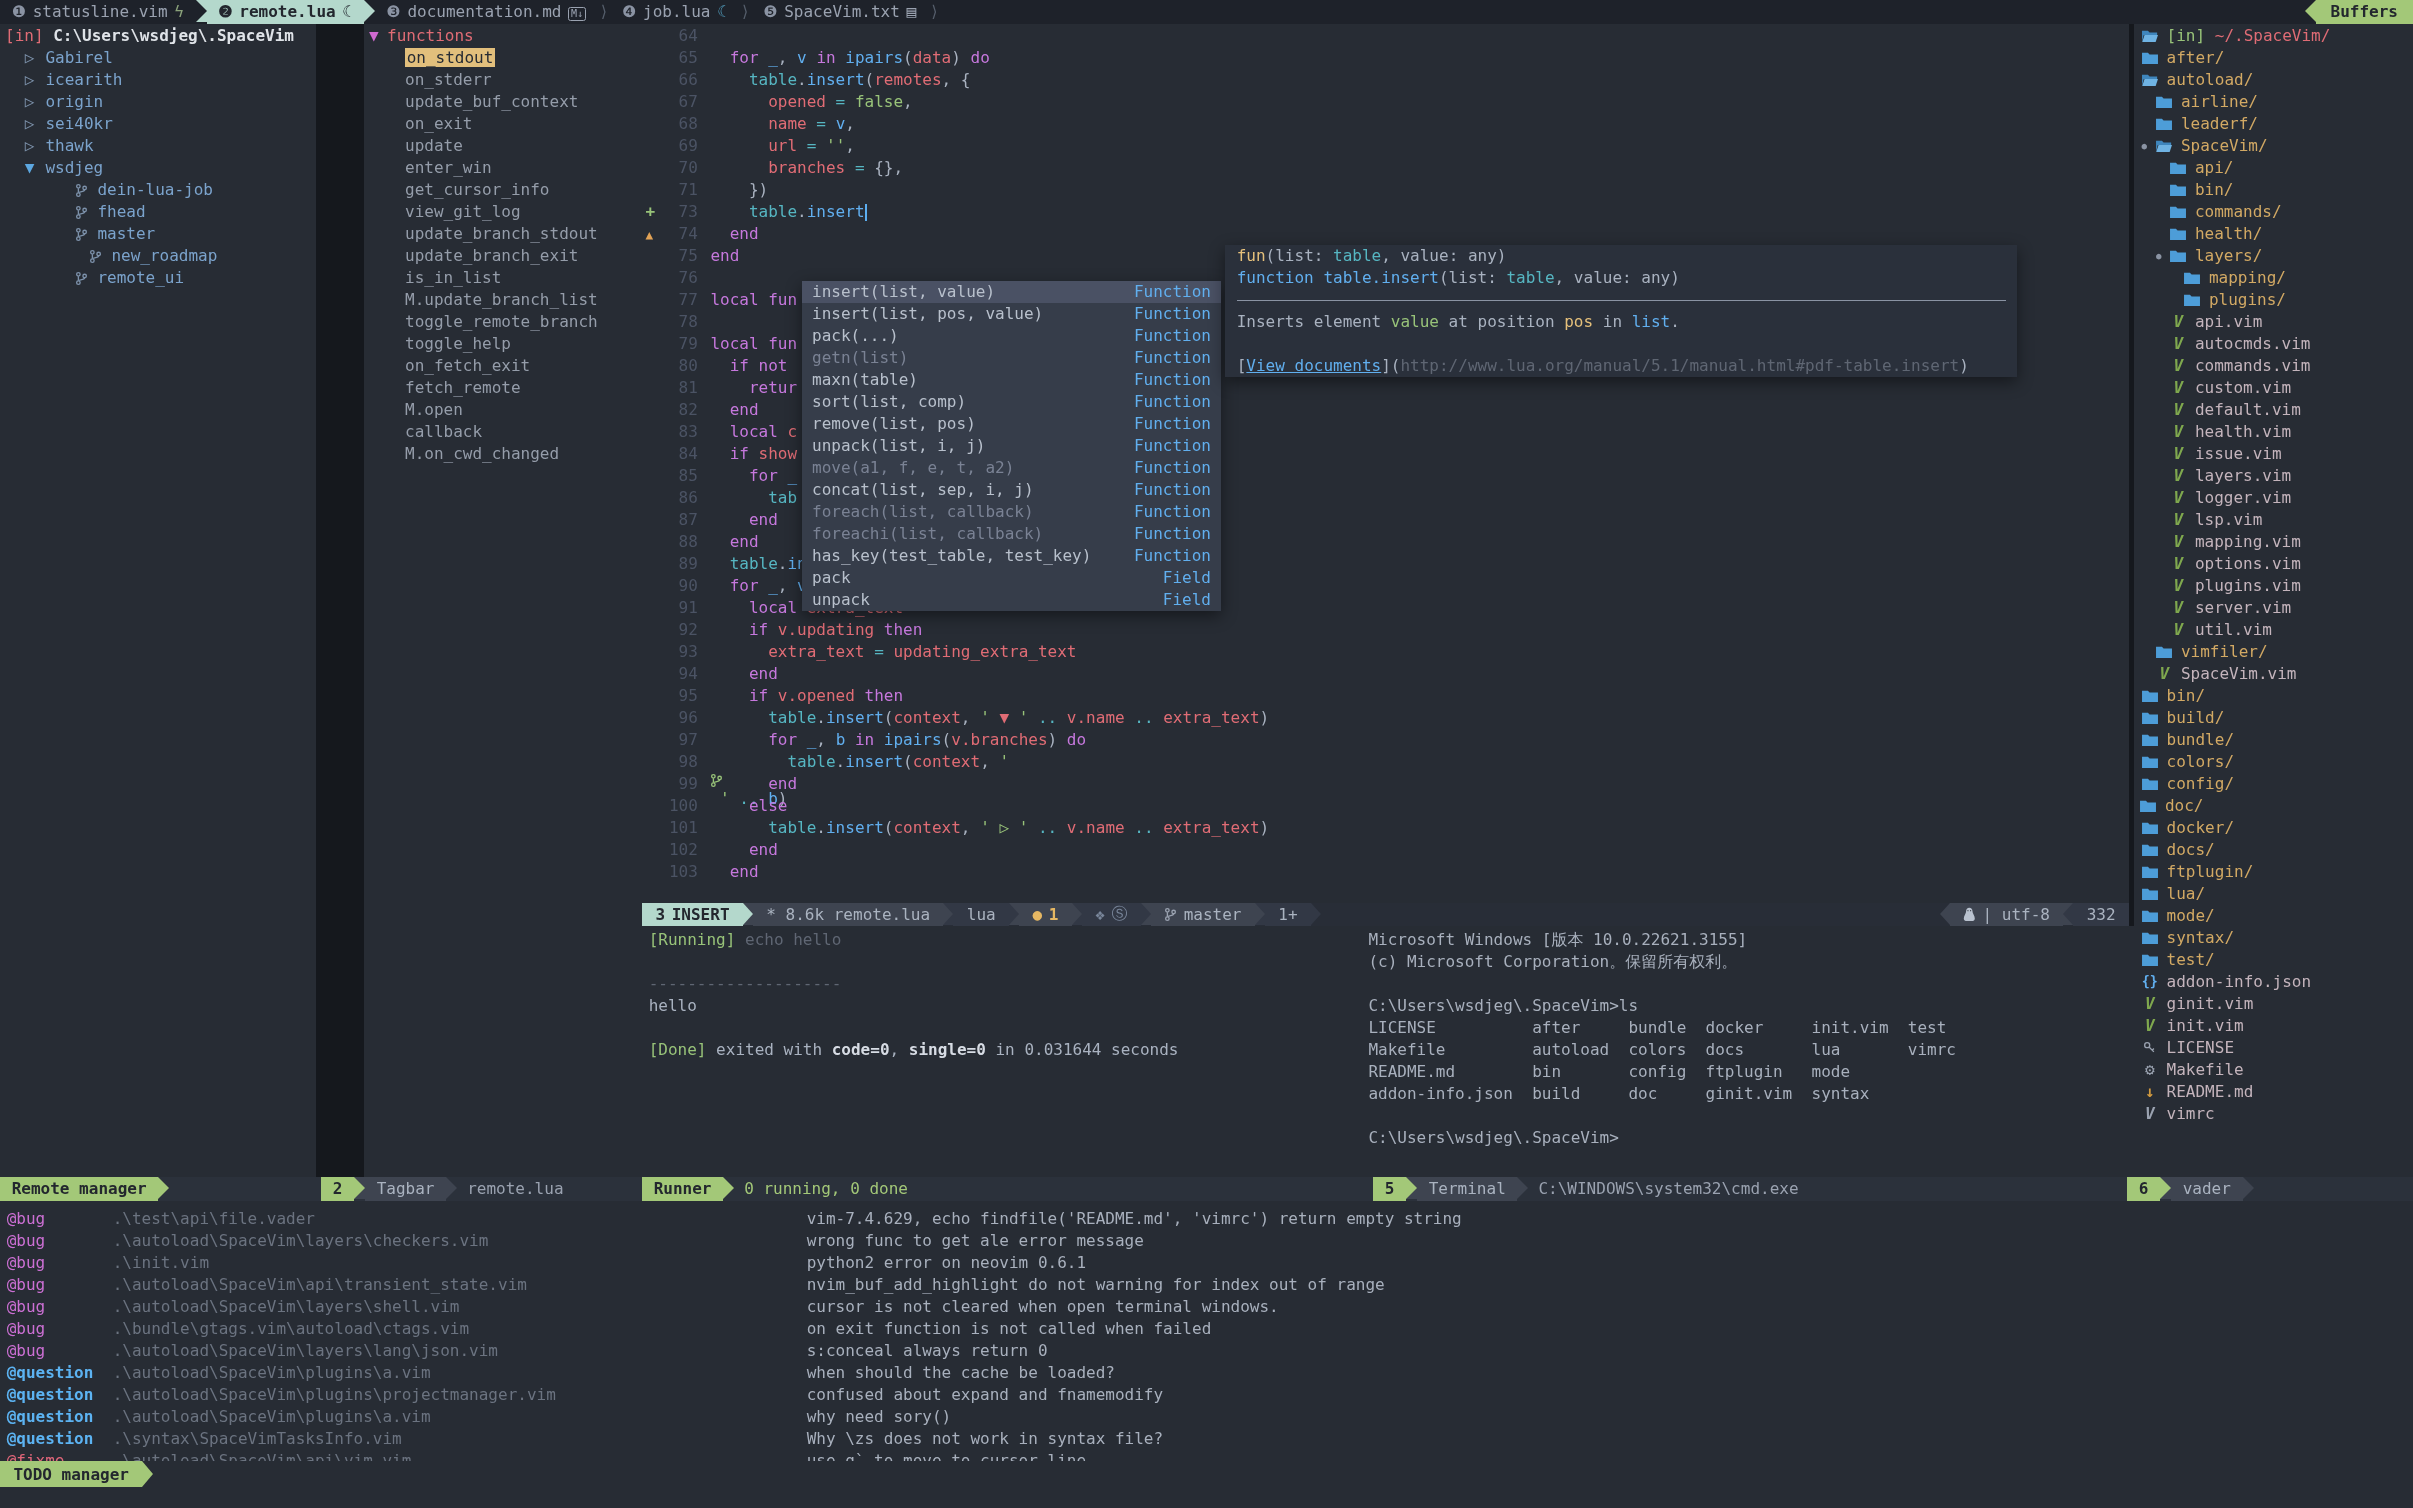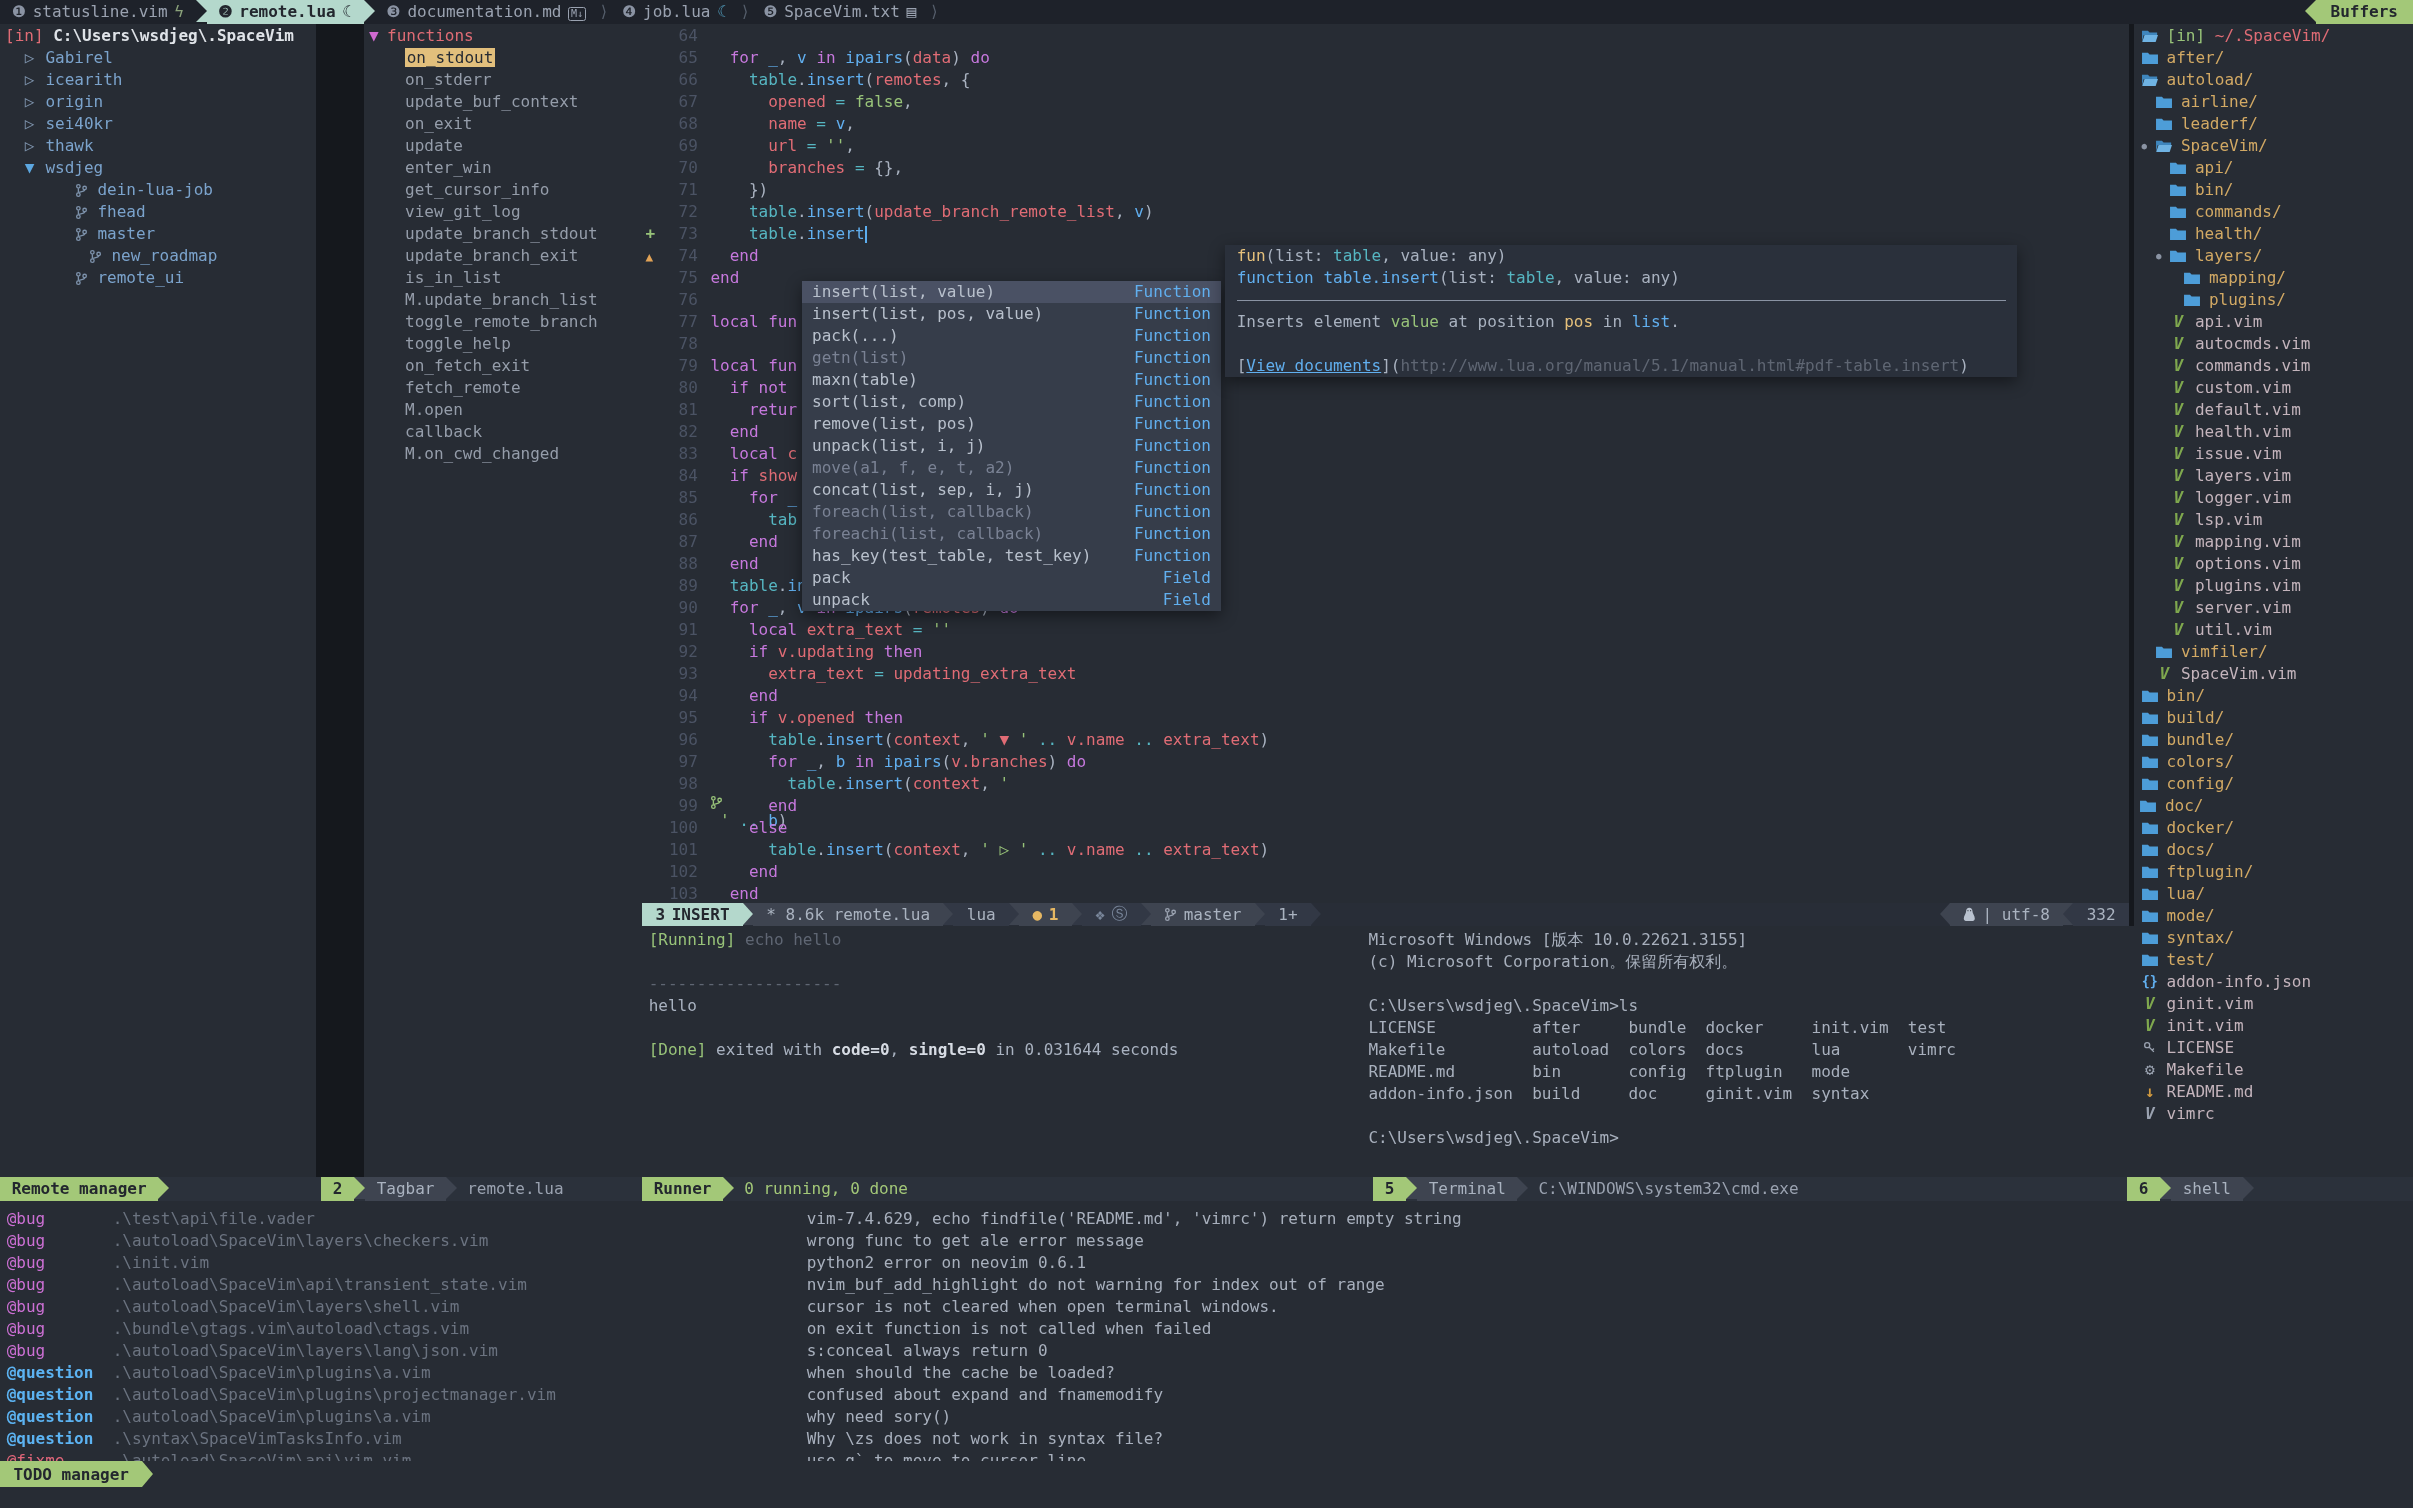--- a/index.html
+++ b/index.html
@@ -245,21 +245,20 @@
 <div class="pane" id="editor-pane">
   <div id="code-lines">
       <div class="crow"><span class="sign"></span><span class="lnum">64</span><span class="ltext"></span></div>
       <div class="crow"><span class="sign"></span><span class="lnum">65</span><span class="ltext"><span class="tk-p">  </span><span class="tk-k">for</span><span class="tk-p"> </span><span class="tk-f">_</span><span class="tk-p">, </span><span class="tk-f">v</span><span class="tk-p"> </span><span class="tk-k">in</span><span class="tk-p"> </span><span class="tk-f">ipairs</span><span class="tk-p">(</span><span class="tk-v">data</span><span class="tk-p">) </span><span class="tk-k">do</span></span></div>
       <div class="crow"><span class="sign"></span><span class="lnum">66</span><span class="ltext"><span class="tk-p">    </span><span class="tk-t">table</span><span class="tk-p">.</span><span class="tk-f">insert</span><span class="tk-p">(</span><span class="tk-v">remotes</span><span class="tk-p">, {</span></span></div>
       <div class="crow"><span class="sign"></span><span class="lnum">67</span><span class="ltext"><span class="tk-p">      </span><span class="tk-v">opened</span><span class="tk-p"> </span><span class="tk-o">=</span><span class="tk-p"> </span><span class="tk-s">false</span><span class="tk-p">,</span></span></div>
       <div class="crow"><span class="sign"></span><span class="lnum">68</span><span class="ltext"><span class="tk-p">      </span><span class="tk-v">name</span><span class="tk-p"> </span><span class="tk-o">=</span><span class="tk-p"> </span><span class="tk-f">v</span><span class="tk-p">,</span></span></div>
       <div class="crow"><span class="sign"></span><span class="lnum">69</span><span class="ltext"><span class="tk-p">      </span><span class="tk-v">url</span><span class="tk-p"> </span><span class="tk-o">=</span><span class="tk-p"> </span><span class="tk-s">''</span><span class="tk-p">,</span></span></div>
       <div class="crow"><span class="sign"></span><span class="lnum">70</span><span class="ltext"><span class="tk-p">      </span><span class="tk-v">branches</span><span class="tk-p"> </span><span class="tk-o">=</span><span class="tk-p"> {},</span></span></div>
       <div class="crow"><span class="sign"></span><span class="lnum">71</span><span class="ltext"><span class="tk-p">    })</span></span></div>
-      <div class="crow"><span class="sign"></span><span class="lnum">72</span><span class="ltext"><span class="tk-p">    </span><span class="tk-t">table</span><span class="tk-p">.</span><span class="tk-f">insert</span><span class="tk-p">(</span><span class="tk-v">update_branch_remote_list</span><span class="tk-p">, </span><span class="tk-f">v</span><span class="tk-p">)</span></span></div>
       <div class="crow"><span class="sign"><span class="icon"><span class="ic-plus">+</span></span></span><span class="lnum">73</span><span class="ltext"><span class="tk-p">    </span><span class="tk-t">table</span><span class="tk-p">.</span><span class="tk-f">insert</span><span class="cur"></span></span></div>
       <div class="crow"><span class="sign"><span class="icon"><span class="ic-warn">▲</span></span></span><span class="lnum">74</span><span class="ltext"><span class="tk-p">  </span><span class="tk-k">end</span></span></div>
       <div class="crow"><span class="sign"></span><span class="lnum">75</span><span class="ltext"><span class="tk-k">end</span></span></div>
       <div class="crow"><span class="sign"></span><span class="lnum">76</span><span class="ltext"></span></div>
       <div class="crow"><span class="sign"></span><span class="lnum">77</span><span class="ltext"><span class="tk-k">local</span><span class="tk-p"> </span><span class="tk-k">fun</span></span></div>
       <div class="crow"><span class="sign"></span><span class="lnum">78</span><span class="ltext"></span></div>
       <div class="crow"><span class="sign"></span><span class="lnum">79</span><span class="ltext"><span class="tk-k">local</span><span class="tk-p"> </span><span class="tk-k">fun</span></span></div>
       <div class="crow"><span class="sign"></span><span class="lnum">80</span><span class="ltext"><span class="tk-p">  </span><span class="tk-k">if</span><span class="tk-p"> </span><span class="tk-k">not</span><span class="tk-p"> </span></span></div>
       <div class="crow"><span class="sign"></span><span class="lnum">81</span><span class="ltext"><span class="tk-p">    </span><span class="tk-k">retur</span></span></div>
       <div class="crow"><span class="sign"></span><span class="lnum">82</span><span class="ltext"><span class="tk-p">  </span><span class="tk-k">end</span></span></div>
@@ -507,21 +506,21 @@
   <div class="wgroup" style="left:1373px">
     <span class="wlime">5</span>
     <span class="pl a-lime-seg"></span>
     <span class="wseg">Terminal</span>
     <span class="pl a-seg-bar"></span>
     <span class="wtext">C:\WINDOWS\system32\cmd.exe</span>
   </div>
   <div class="wgroup" style="left:2127px">
     <span class="wlime">6</span>
     <span class="pl a-lime-seg"></span>
-    <span class="wseg">shell</span>
+    <span class="wseg">vader</span>
     <span class="pl a-seg-bar"></span>
   </div>
 </div>
 
 <div class="pane" id="todo-pane">
   <div id="todo-rows">
       <div class="todorow"><span class="tag-bug">@bug</span><span class="todopath">.\test\api\file.vader</span><span class="tododesc">vim-7.4.629, echo findfile('README.md', 'vimrc') return empty string</span></div>
       <div class="todorow"><span class="tag-bug">@bug</span><span class="todopath">.\autoload\SpaceVim\layers\checkers.vim</span><span class="tododesc">wrong func to get ale error message</span></div>
       <div class="todorow"><span class="tag-bug">@bug</span><span class="todopath">.\init.vim</span><span class="tododesc">python2 error on neovim 0.6.1</span></div>
       <div class="todorow"><span class="tag-bug">@bug</span><span class="todopath">.\autoload\SpaceVim\api\transient_state.vim</span><span class="tododesc">nvim_buf_add_highlight do not warning for index out of range</span></div>

